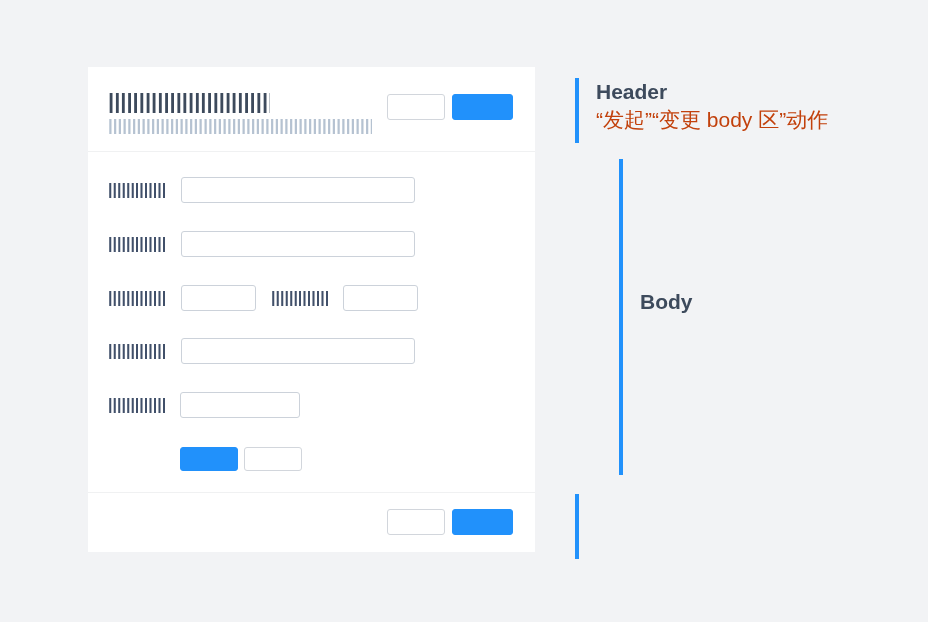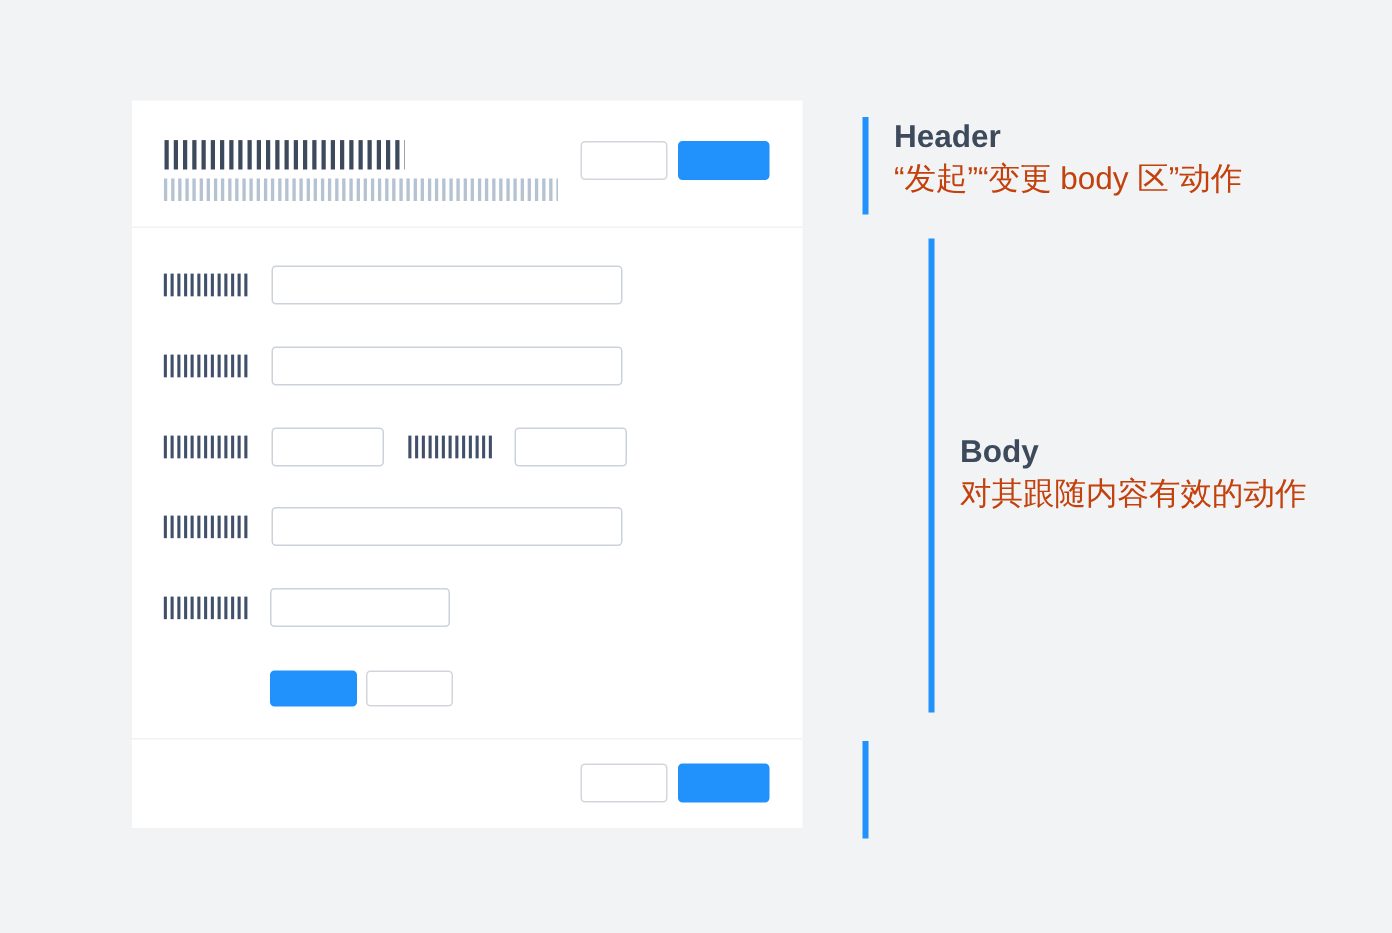--- a/index.html
+++ b/index.html
@@ -229,21 +229,20 @@
     <div class="anno-inner">
       <p class="anno-title">Header</p>
       <p class="anno-desc">“发起”“变更 body 区”动作</p>
     </div>
   </div>
 
   <div class="anno anno-body">
     <div class="anno-bar"></div>
     <div class="anno-inner">
       <p class="anno-title">Body</p>
-      <p class="anno-desc">对其跟随内容有效的动作</p>
     </div>
   </div>
 
   <div class="anno anno-footer">
     <div class="anno-bar"></div>
     <div class="anno-inner">
     </div>
   </div>
 
 </div>

